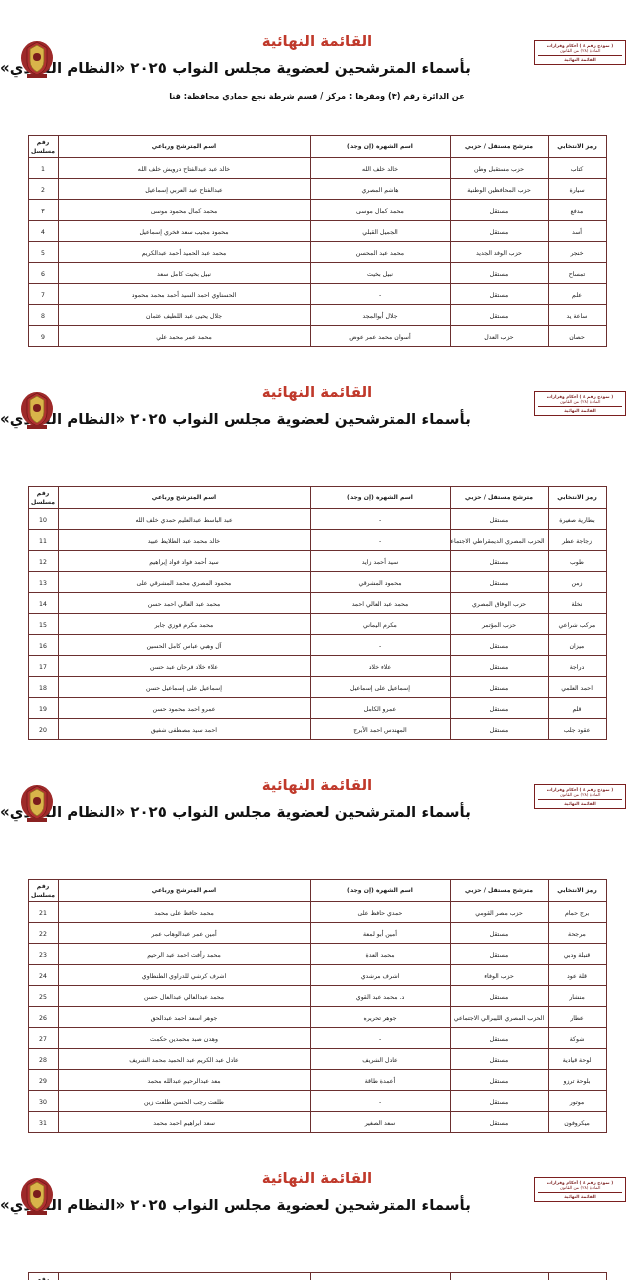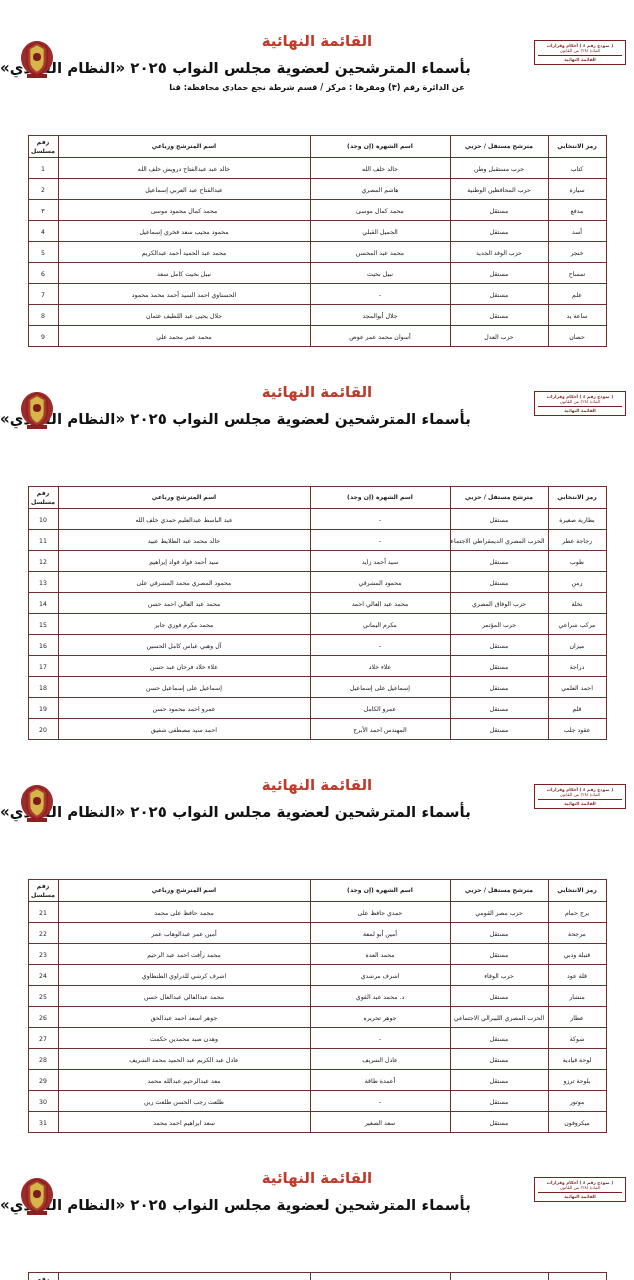--- a/index.html
+++ b/index.html
@@ -64,21 +64,21 @@
     color: #111;
     font-size: 15px;
     font-weight: bold;
     margin-top: 9px;
   }
   .subtitle2 {
     text-align: center;
     color: #111;
     font-size: 8.2px;
     font-weight: bold;
-    margin-top: 5px;
+    margin-top: 14px;
     letter-spacing: .2px;
   }
   table.cands {
     width: 578px;
     margin: 7px auto 0 auto;
     border-collapse: collapse;
     table-layout: fixed;
   }
   table.cands th, table.cands td {
     border: 1px solid #6b2f2f;

